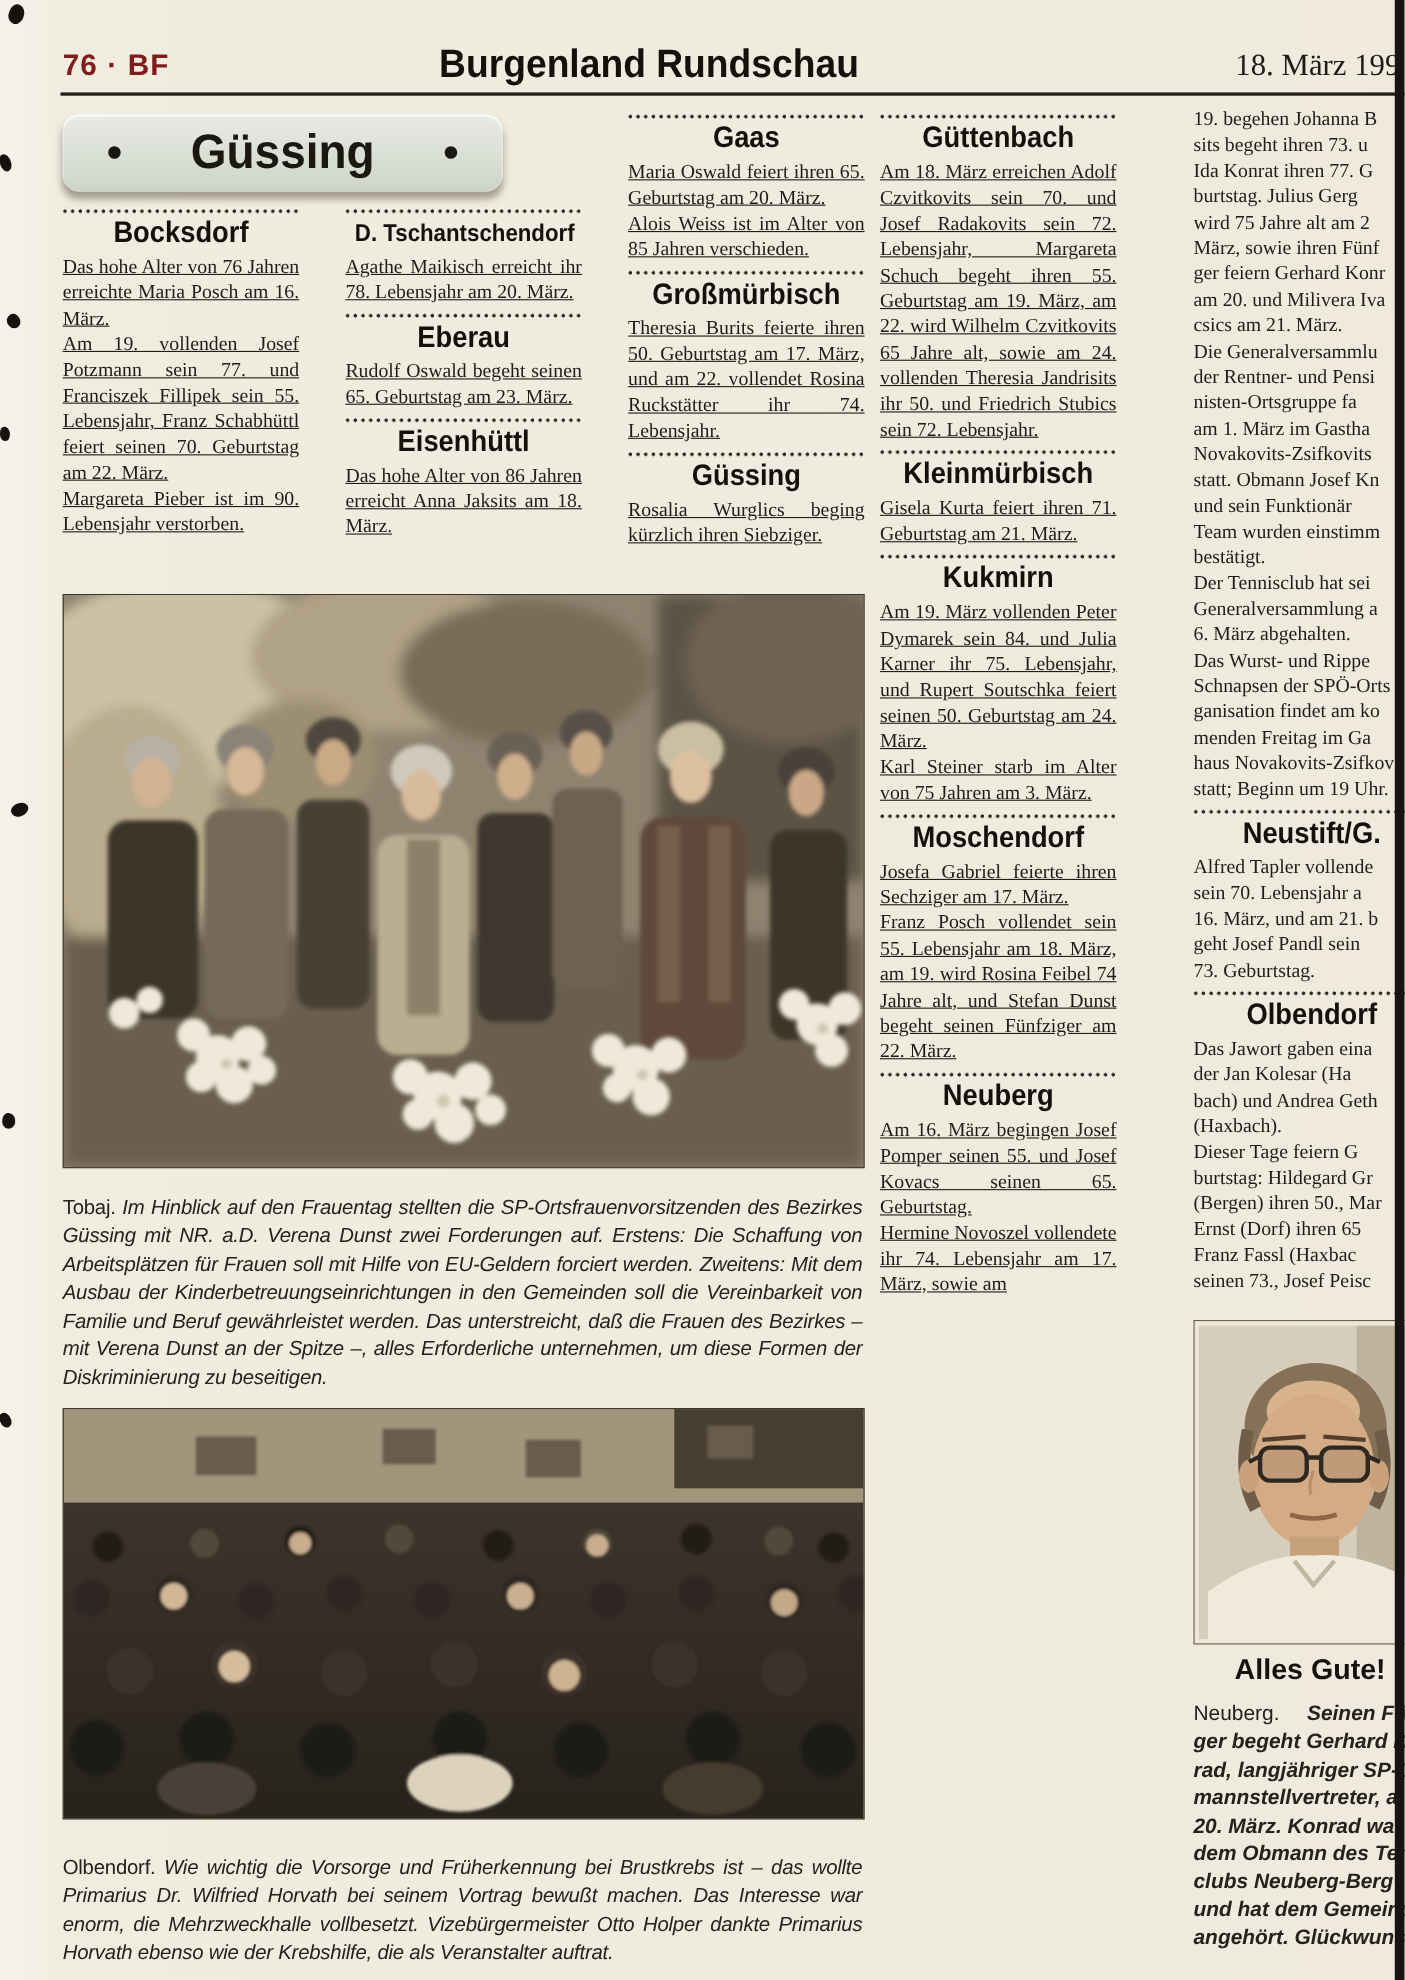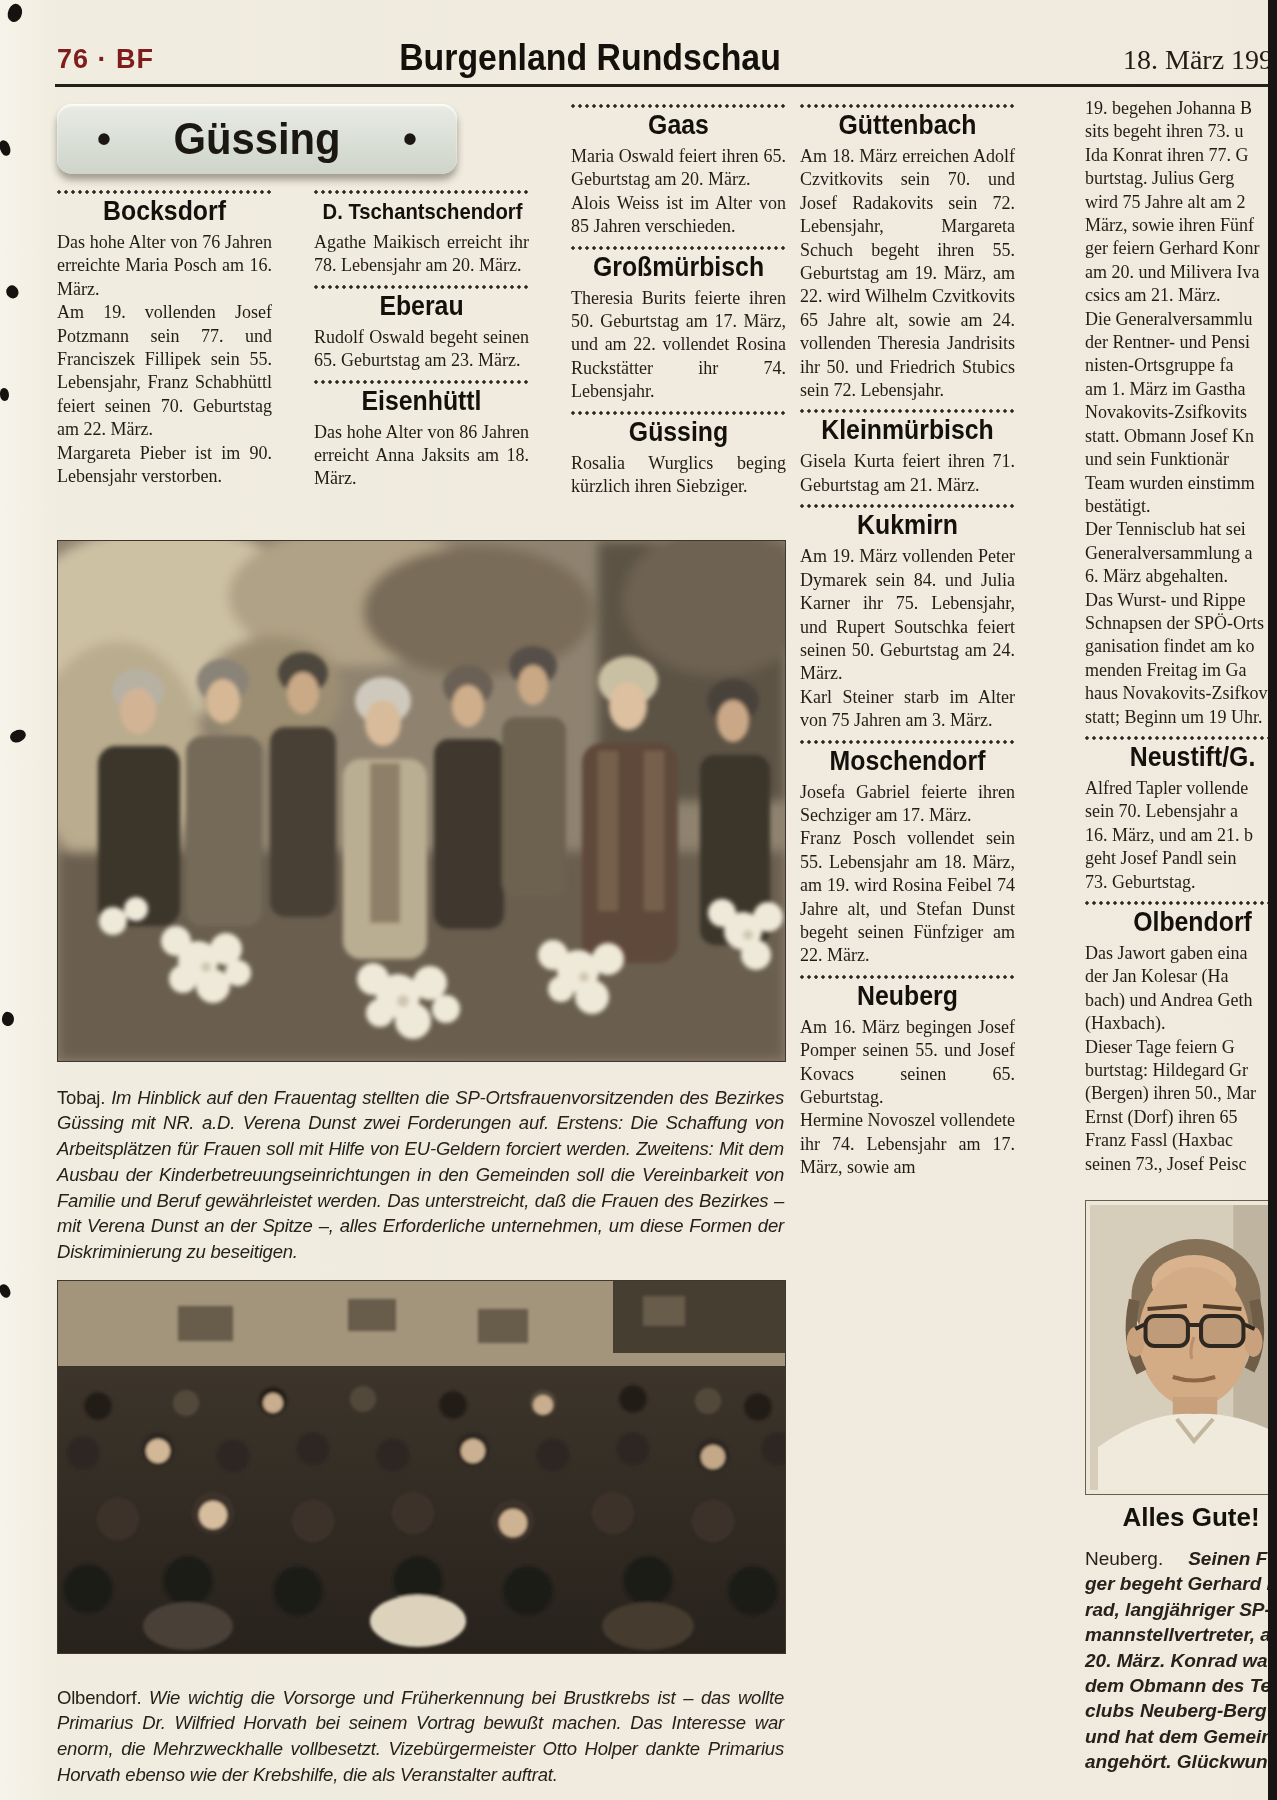--- a/index.html
+++ b/index.html
@@ -27,21 +27,21 @@
   #col3{left:571px;top:97px;}
   #col4{left:800px;top:97px;}
   #col5{left:1085px;top:97px;width:250px;text-align:left;}
 
   .dotted{height:4px;margin:7px 0 2px;
     background-image:radial-gradient(circle at 2px 2px,#2b2620 1.5px,transparent 1.8px);
     background-size:7px 4px;background-repeat:repeat-x;}
   .sec-h{font:700 27px/31px "Liberation Sans",sans-serif;text-align:center;transform:scaleX(.92);
     margin:0 0 4px;color:#14110c;white-space:nowrap;}
   .sec-h-long{font-size:22px;}
-  .para{margin:0;hyphens:auto;}
+  .para{margin:0;hyphens:auto;text-decoration:underline;}
   .cutline{white-space:nowrap;}
 
   .photo{position:absolute;border:1px solid #3d372d;background:#8f836f;overflow:hidden;}
   #photo1{left:57px;top:540px;width:727px;height:520px;}
   #photo2{left:57px;top:1280px;width:727px;height:372px;}
   .photo svg{display:block;width:100%;height:100%;}
 
   .photo-caption{position:absolute;left:57px;width:727px;
     font:500 italic 18.5px/25.8px "Liberation Sans",sans-serif;letter-spacing:-.2px;
     text-align:justify;color:#26211a;}

